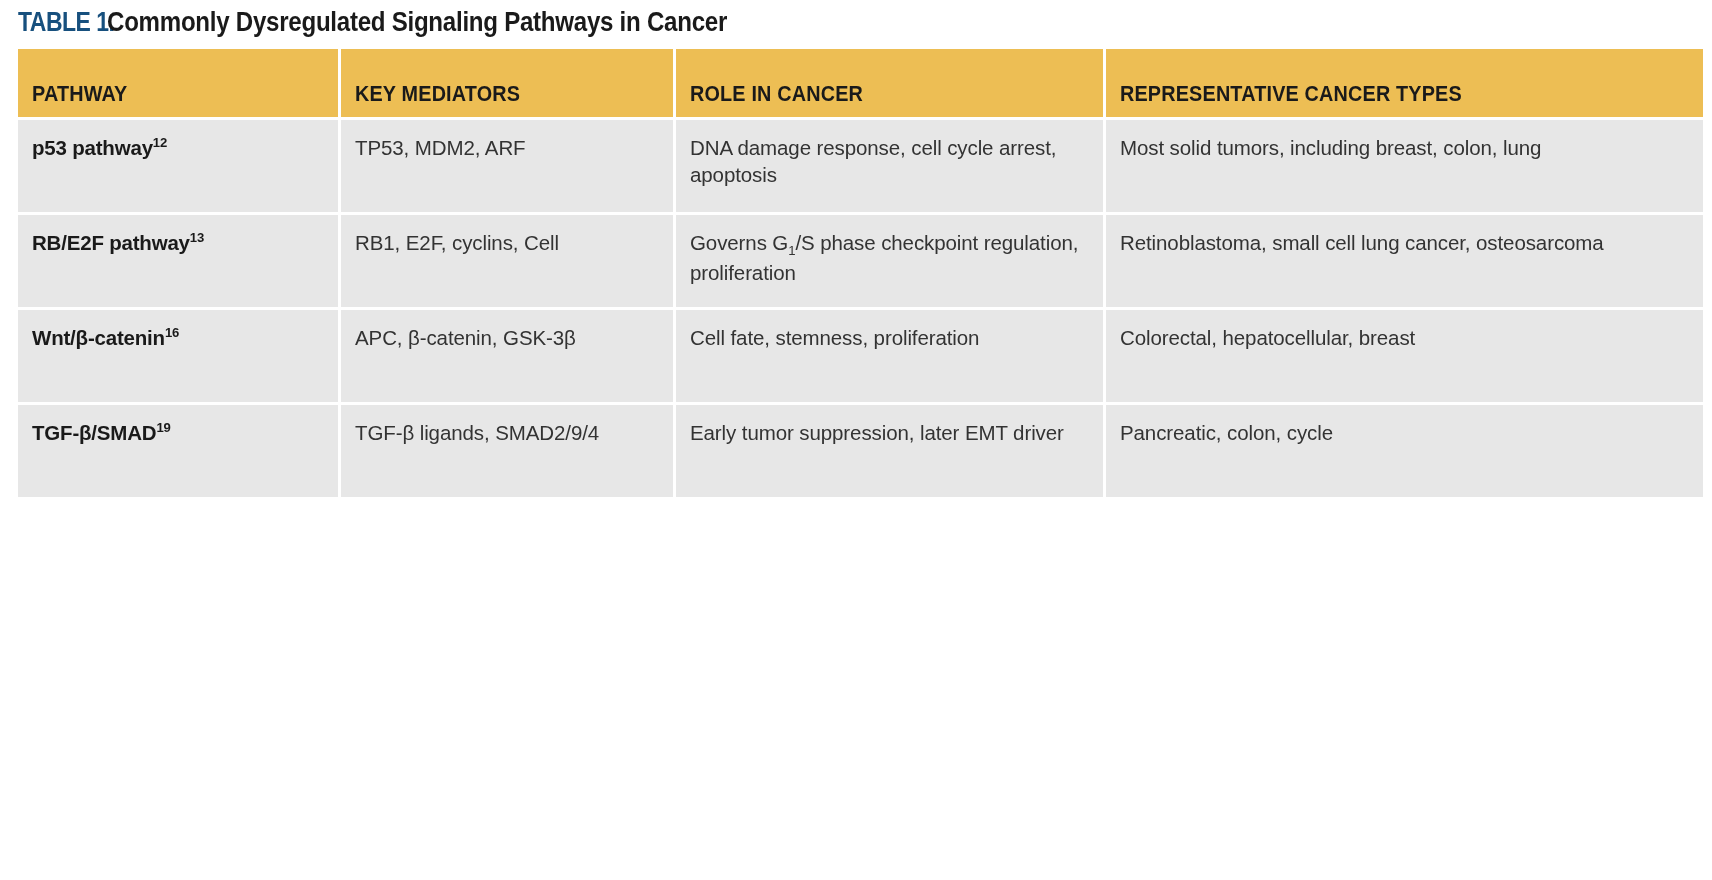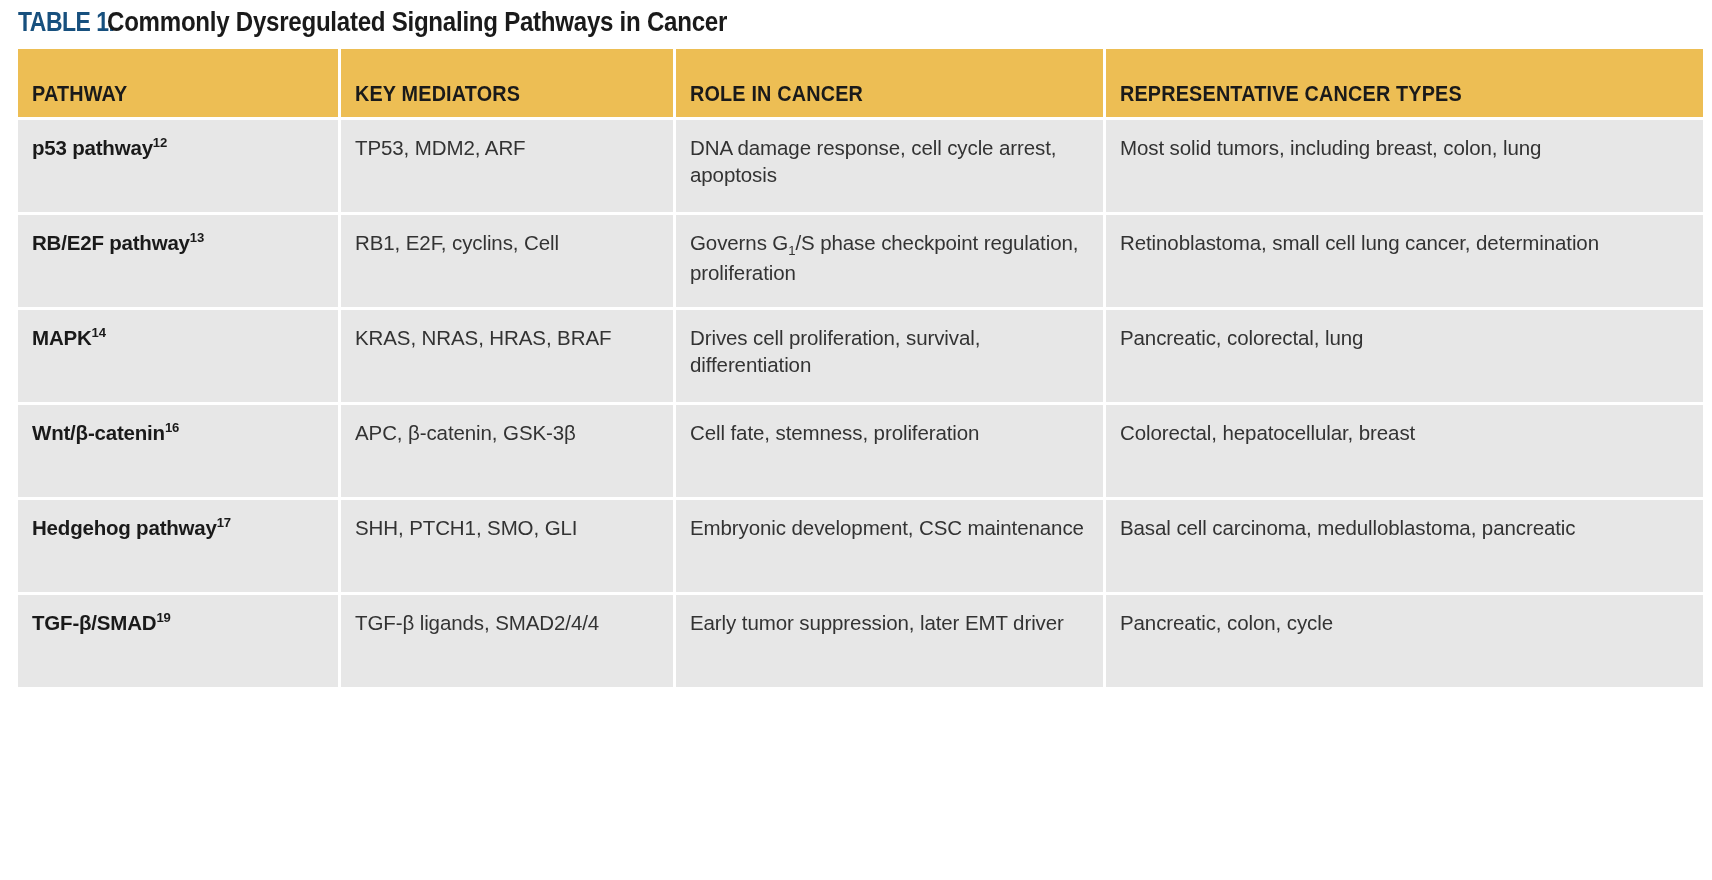--- a/index.html
+++ b/index.html
@@ -132,42 +132,30 @@
         <tr>
           <td class="pathway">p53 pathway<sup>12</sup></td>
           <td>TP53, MDM2, ARF</td>
           <td>DNA damage response, cell cycle arrest, apoptosis</td>
           <td>Most solid tumors, including breast, colon, lung</td>
         </tr>
         <tr>
           <td class="pathway">RB/E2F pathway<sup>13</sup></td>
           <td>RB1, E2F, cyclins, Cell</td>
           <td>Governs G<sub>1</sub>/S phase checkpoint regulation, proliferation</td>
-          <td>Retinoblastoma, small cell lung cancer, determination</td>
-        </tr>
-        <tr>
-          <td class="pathway">MAPK<sup>14</sup></td>
-          <td>KRAS, NRAS, HRAS, BRAF</td>
-          <td>Drives cell proliferation, survival, differentiation</td>
-          <td>Pancreatic, colorectal, lung</td>
+          <td>Retinoblastoma, small cell lung cancer, osteosarcoma</td>
         </tr>
         <tr>
           <td class="pathway">Wnt/β-catenin<sup>16</sup></td>
           <td>APC, β-catenin, GSK-3β</td>
           <td>Cell fate, stemness, proliferation</td>
           <td>Colorectal, hepatocellular, breast</td>
         </tr>
         <tr>
-          <td class="pathway">Hedgehog pathway<sup>17</sup></td>
-          <td>SHH, PTCH1, SMO, GLI</td>
-          <td>Embryonic development, CSC maintenance</td>
-          <td>Basal cell carcinoma, medulloblastoma, pancreatic</td>
-        </tr>
-        <tr>
           <td class="pathway">TGF-β/SMAD<sup>19</sup></td>
-          <td>TGF-β ligands, SMAD2/4/4</td>
+          <td>TGF-β ligands, SMAD2/9/4</td>
           <td>Early tumor suppression, later EMT driver</td>
           <td>Pancreatic, colon, cycle</td>
         </tr>
       </tbody>
   </table>
 
 </div>
 
 </body></html>

